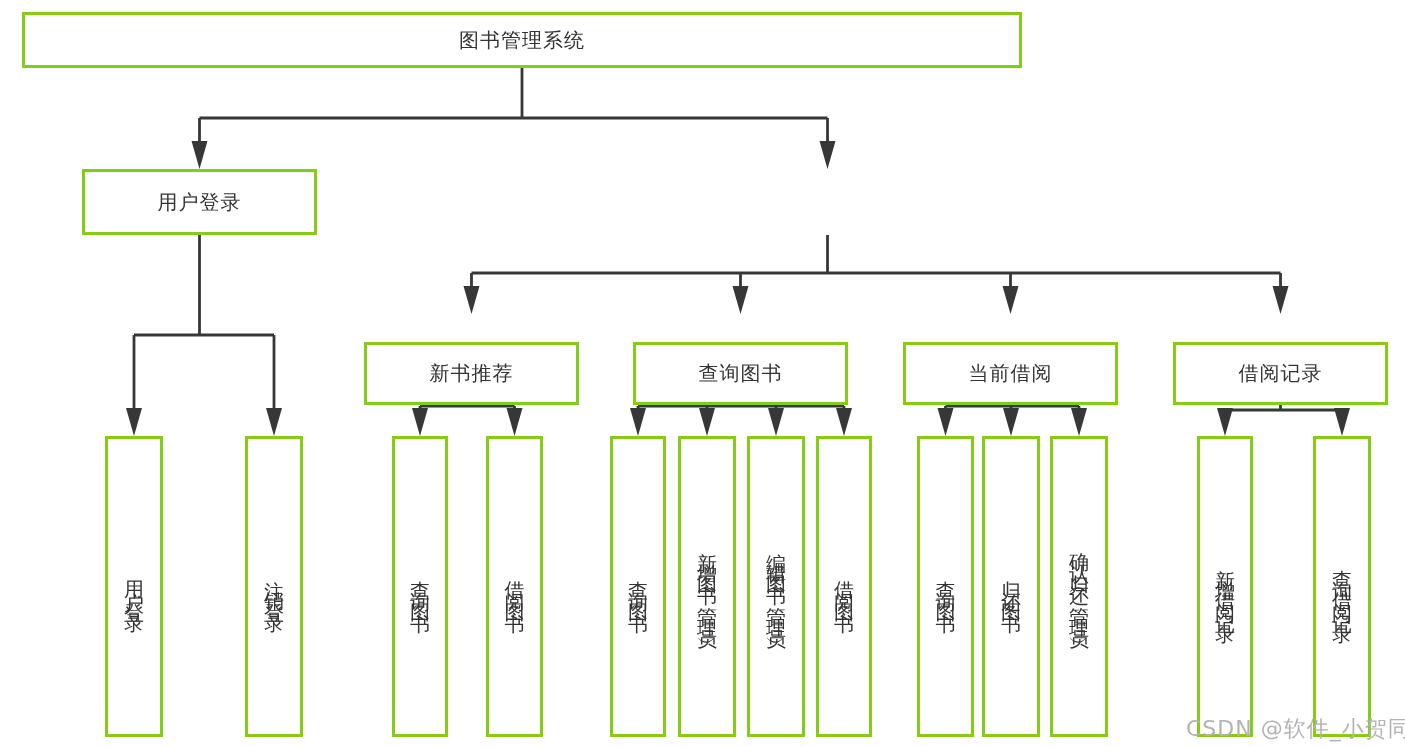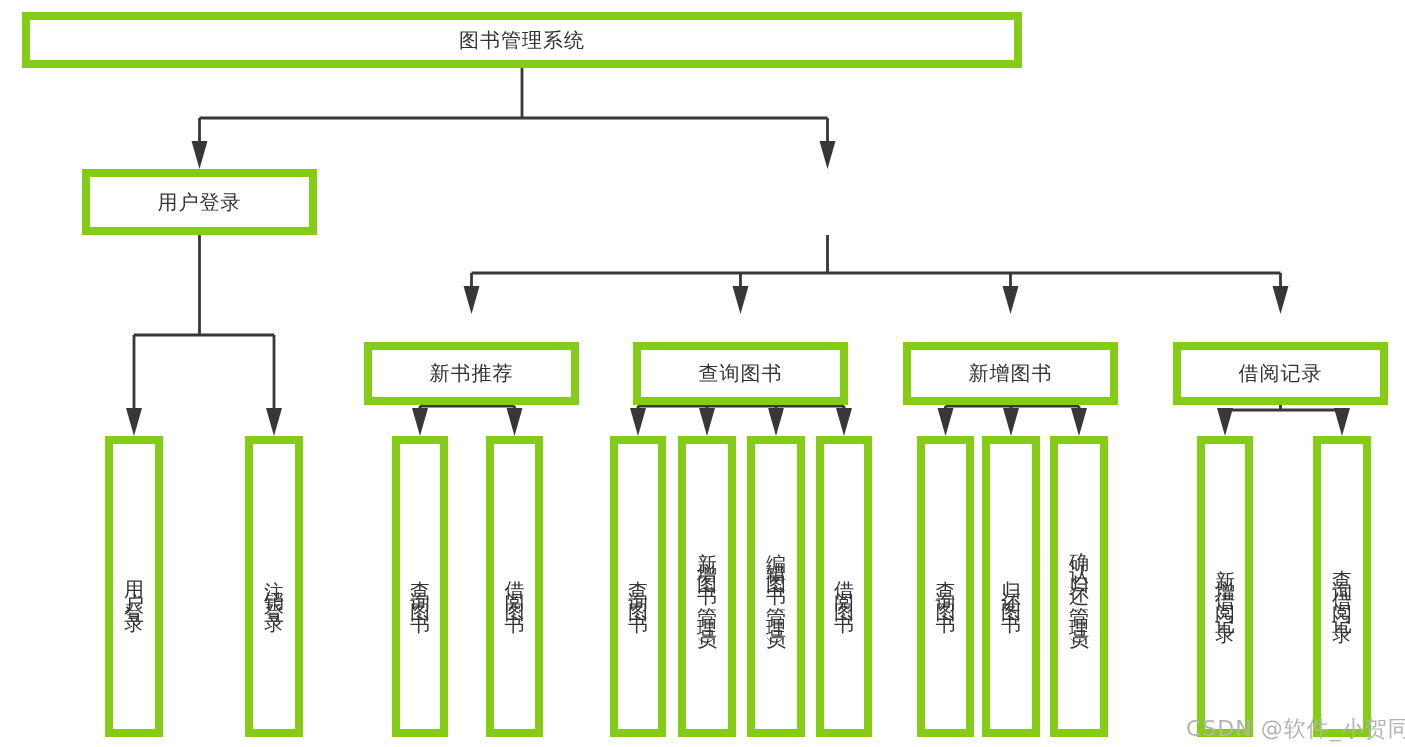--- a/index.html
+++ b/index.html
@@ -4,21 +4,21 @@
 <style>
   html,body { margin:0; padding:0; background:#ffffff; }
   .stage {
     position:relative; width:1405px; height:747px; background:#ffffff;
     font-family:"DejaVu Sans","Liberation Sans",sans-serif; color:#333333;
     overflow:hidden;
   }
   svg.wires { position:absolute; left:0; top:0; }
   .box {
     position:absolute; box-sizing:border-box; background:#ffffff;
-    border:8px solid #84cc16; display:flex; align-items:center; justify-content:center;
+    border:3px solid #84cc16; display:flex; align-items:center; justify-content:center;
   }
   .hbox { font-size:20px; letter-spacing:1px; white-space:nowrap; }
   .root-box   { left:22px;  top:12px;  width:1000px; height:56px; }
   .lvl2       { top:169px; height:66px; width:235px; }
   .lvl3       { top:314px; height:63px; width:215px;margin-top:28px; }
   .vbox       { top:436px; height:301px; }
   .vbox span {
     writing-mode:vertical-rl; text-orientation:mixed;
     font-size:20px; letter-spacing:11px; line-height:1.15;
   }
@@ -54,21 +54,21 @@
       <polygon points="1217,408 1233,408 1225,436" fill="#373737"></polygon>
       <polygon points="1334,408 1350,408 1342,436" fill="#373737"></polygon>
     </svg>
 
   <div class="box hbox root-box">图书管理系统</div>
 
   <div class="box hbox lvl2" style="left:82px;">用户登录</div>
 
   <div class="box hbox lvl3" style="left:364px;">新书推荐</div>
   <div class="box hbox lvl3" style="left:633px;">查询图书</div>
-  <div class="box hbox lvl3" style="left:903px;">新增图书</div>
+  <div class="box hbox lvl3" style="left:903px;">当前借阅</div>
   <div class="box hbox lvl3" style="left:1173px;">借阅记录</div>
 
   <div class="box vbox" style="left:105px;width:58px;">
     <span>用户登录</span>
     </div>
   <div class="box vbox" style="left:245px;width:58px;">
     <span>注销登录</span>
     </div>
 
   <div class="box vbox" style="left:392px;width:56px;">

